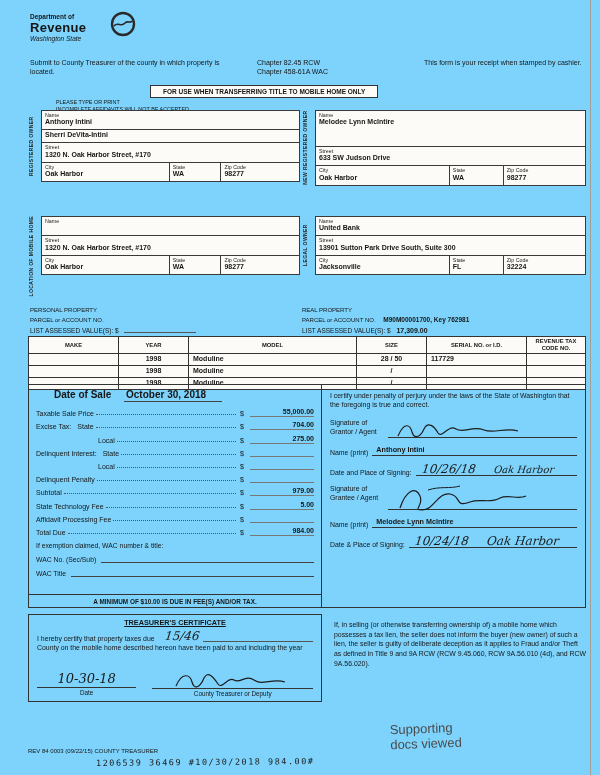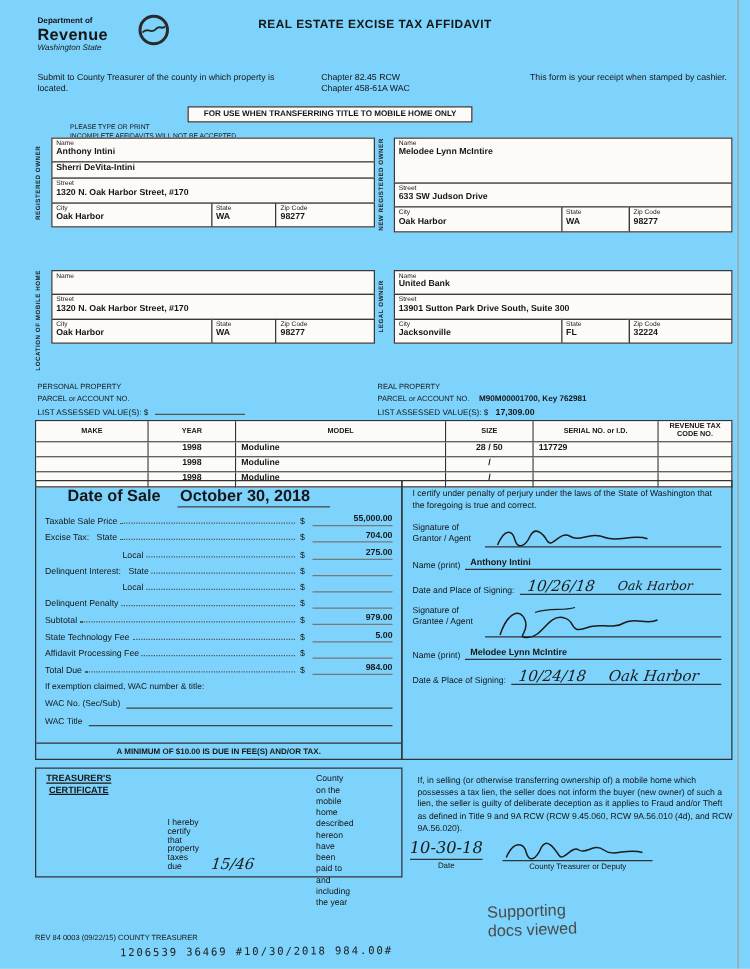--- a/index.html
+++ b/index.html
@@ -55,21 +55,21 @@
           border-top:1px solid #333;border-left:1px solid #333;}
   .vcell{border-right:1px solid #333;border-bottom:1px solid #333;padding:1px 4px;min-height:9px;background:#fcfbf7;}
   .vh{font-weight:bold;text-align:center;display:flex;align-items:center;justify-content:center;
       min-height:14px;font-size:5.8px;line-height:1.2;}
   .vv{font-size:7px;font-weight:600;}
   .center{text-align:center;}
 
   
   .finbox{position:absolute;left:28px;top:384px;width:294px;height:224px;border:1px solid #333;
           padding:4px 7px 0;display:flex;flex-direction:column;box-sizing:border-box;}
-  .date-row{font-size:13px;margin-bottom:4px;padding-left:18px;}
+  .date-row{font-size:10px;margin-bottom:4px;padding-left:18px;}
   .dlabel{font-weight:bold;}
   .dval{font-weight:bold;margin-left:10px;border-bottom:1px solid #444;padding:0 16px 1px 2px;}
   .fin-row{display:flex;align-items:flex-end;height:13.2px;font-size:7px;}
   .fin-prefix:not(:empty){margin-right:6px;}
   .sub1 .fin-label{margin-left:62px;}
   .fin-dots{flex:1;border-bottom:1px dotted #555;margin:0 4px 2px 2px;height:1px;}
   .fin-cur{width:10px;}
   .fin-amt{width:64px;text-align:right;font-weight:600;border-bottom:1px solid #777;padding-bottom:1px;}
   .wac{margin-top:6px;font-size:6.8px;}
   .wac-row{display:flex;align-items:flex-end;margin-top:7px;}
@@ -89,21 +89,21 @@
   .name-row{display:flex;align-items:flex-end;margin-top:7px;font-size:6.9px;}
   .nline{flex:1;border-bottom:1px solid #333;padding:0 4px 1px;margin-left:4px;}
   .nval{font-size:7.2px;font-weight:600;}
   .dp-row{display:flex;align-items:flex-end;margin-top:7px;font-size:6.9px;}
   .dpline{flex:1;border-bottom:1px solid #333;display:flex;align-items:flex-end;gap:18px;padding:0 6px 0;margin-left:4px;}
   .hw{font-family:"DejaVu Serif",serif;font-style:italic;font-size:10px;transform:skewX(-7deg);line-height:1;color:#1a1a1a;white-space:nowrap;}
   .hw-big{font-size:12px;}
 
   
   .tresbox{position:absolute;left:28px;top:614px;width:294px;height:88px;border:1px solid #333;
-           box-sizing:border-box;padding:3px 8px 4px;display:flex;flex-direction:row;gap:45px;}
+           box-sizing:border-box;padding:3px 8px 4px;display:flex;flex-direction:column;}
   .tres-title{text-align:center;font-weight:bold;font-size:7.3px;text-decoration:underline;}
   .tres-l1{display:flex;align-items:flex-end;font-size:6.9px;margin-top:3px;}
   .tres-l1 .fill{flex:1;border-bottom:1px solid #555;margin-left:4px;}
   .tres-frac{margin-left:10px;}
   .tres-l2{font-size:6.9px;margin-top:2px;line-height:1.3;}
   .tres-sign-row{display:flex;margin-top:auto;gap:16px;}
   .ts-col{display:flex;flex-direction:column;align-items:center;}
   .ts-date{width:36%;} .ts-sig{flex:1;}
   .ts-line{width:100%;border-bottom:1px solid #333;text-align:center;position:relative;}
   .ts-label{font-size:6.3px;margin-top:1px;}
@@ -131,21 +131,20 @@
   <div class="logo">
     <span class="logo-dept">Department of</span>
     <span class="logo-rev">Revenue</span>
     <span class="logo-state">Washington State</span>
     <svg class="logo-seal" width="26" height="26" viewBox="0 0 26 26">
       <circle cx="13" cy="13" r="11" fill="none" stroke="#2a2a2a" stroke-width="2.4"></circle>
       <path d="M4 15 C 8 10, 11 17, 15 12 C 18 9, 20 13, 22 10" fill="none" stroke="#2a2a2a" stroke-width="1.6"></path>
     </svg>
   </div>
   <div class="title-block">
-    <div class="t1">REAL ESTATE EXCISE TAX AFFIDAVIT</div>
   </div>
   <div class="sub-submit">Submit to County Treasurer of the county in which property is located.</div>
   <div class="sub-chapters">
     <div>Chapter 82.45 RCW</div>
     <div>Chapter 458-61A WAC</div>
   </div>
   <div class="sub-receipt">This form is your receipt when stamped by cashier.</div>
   <div class="use-box">FOR USE WHEN TRANSFERRING TITLE TO MOBILE HOME ONLY</div>
   <div class="print-note">
     <div>PLEASE TYPE OR PRINT</div>

